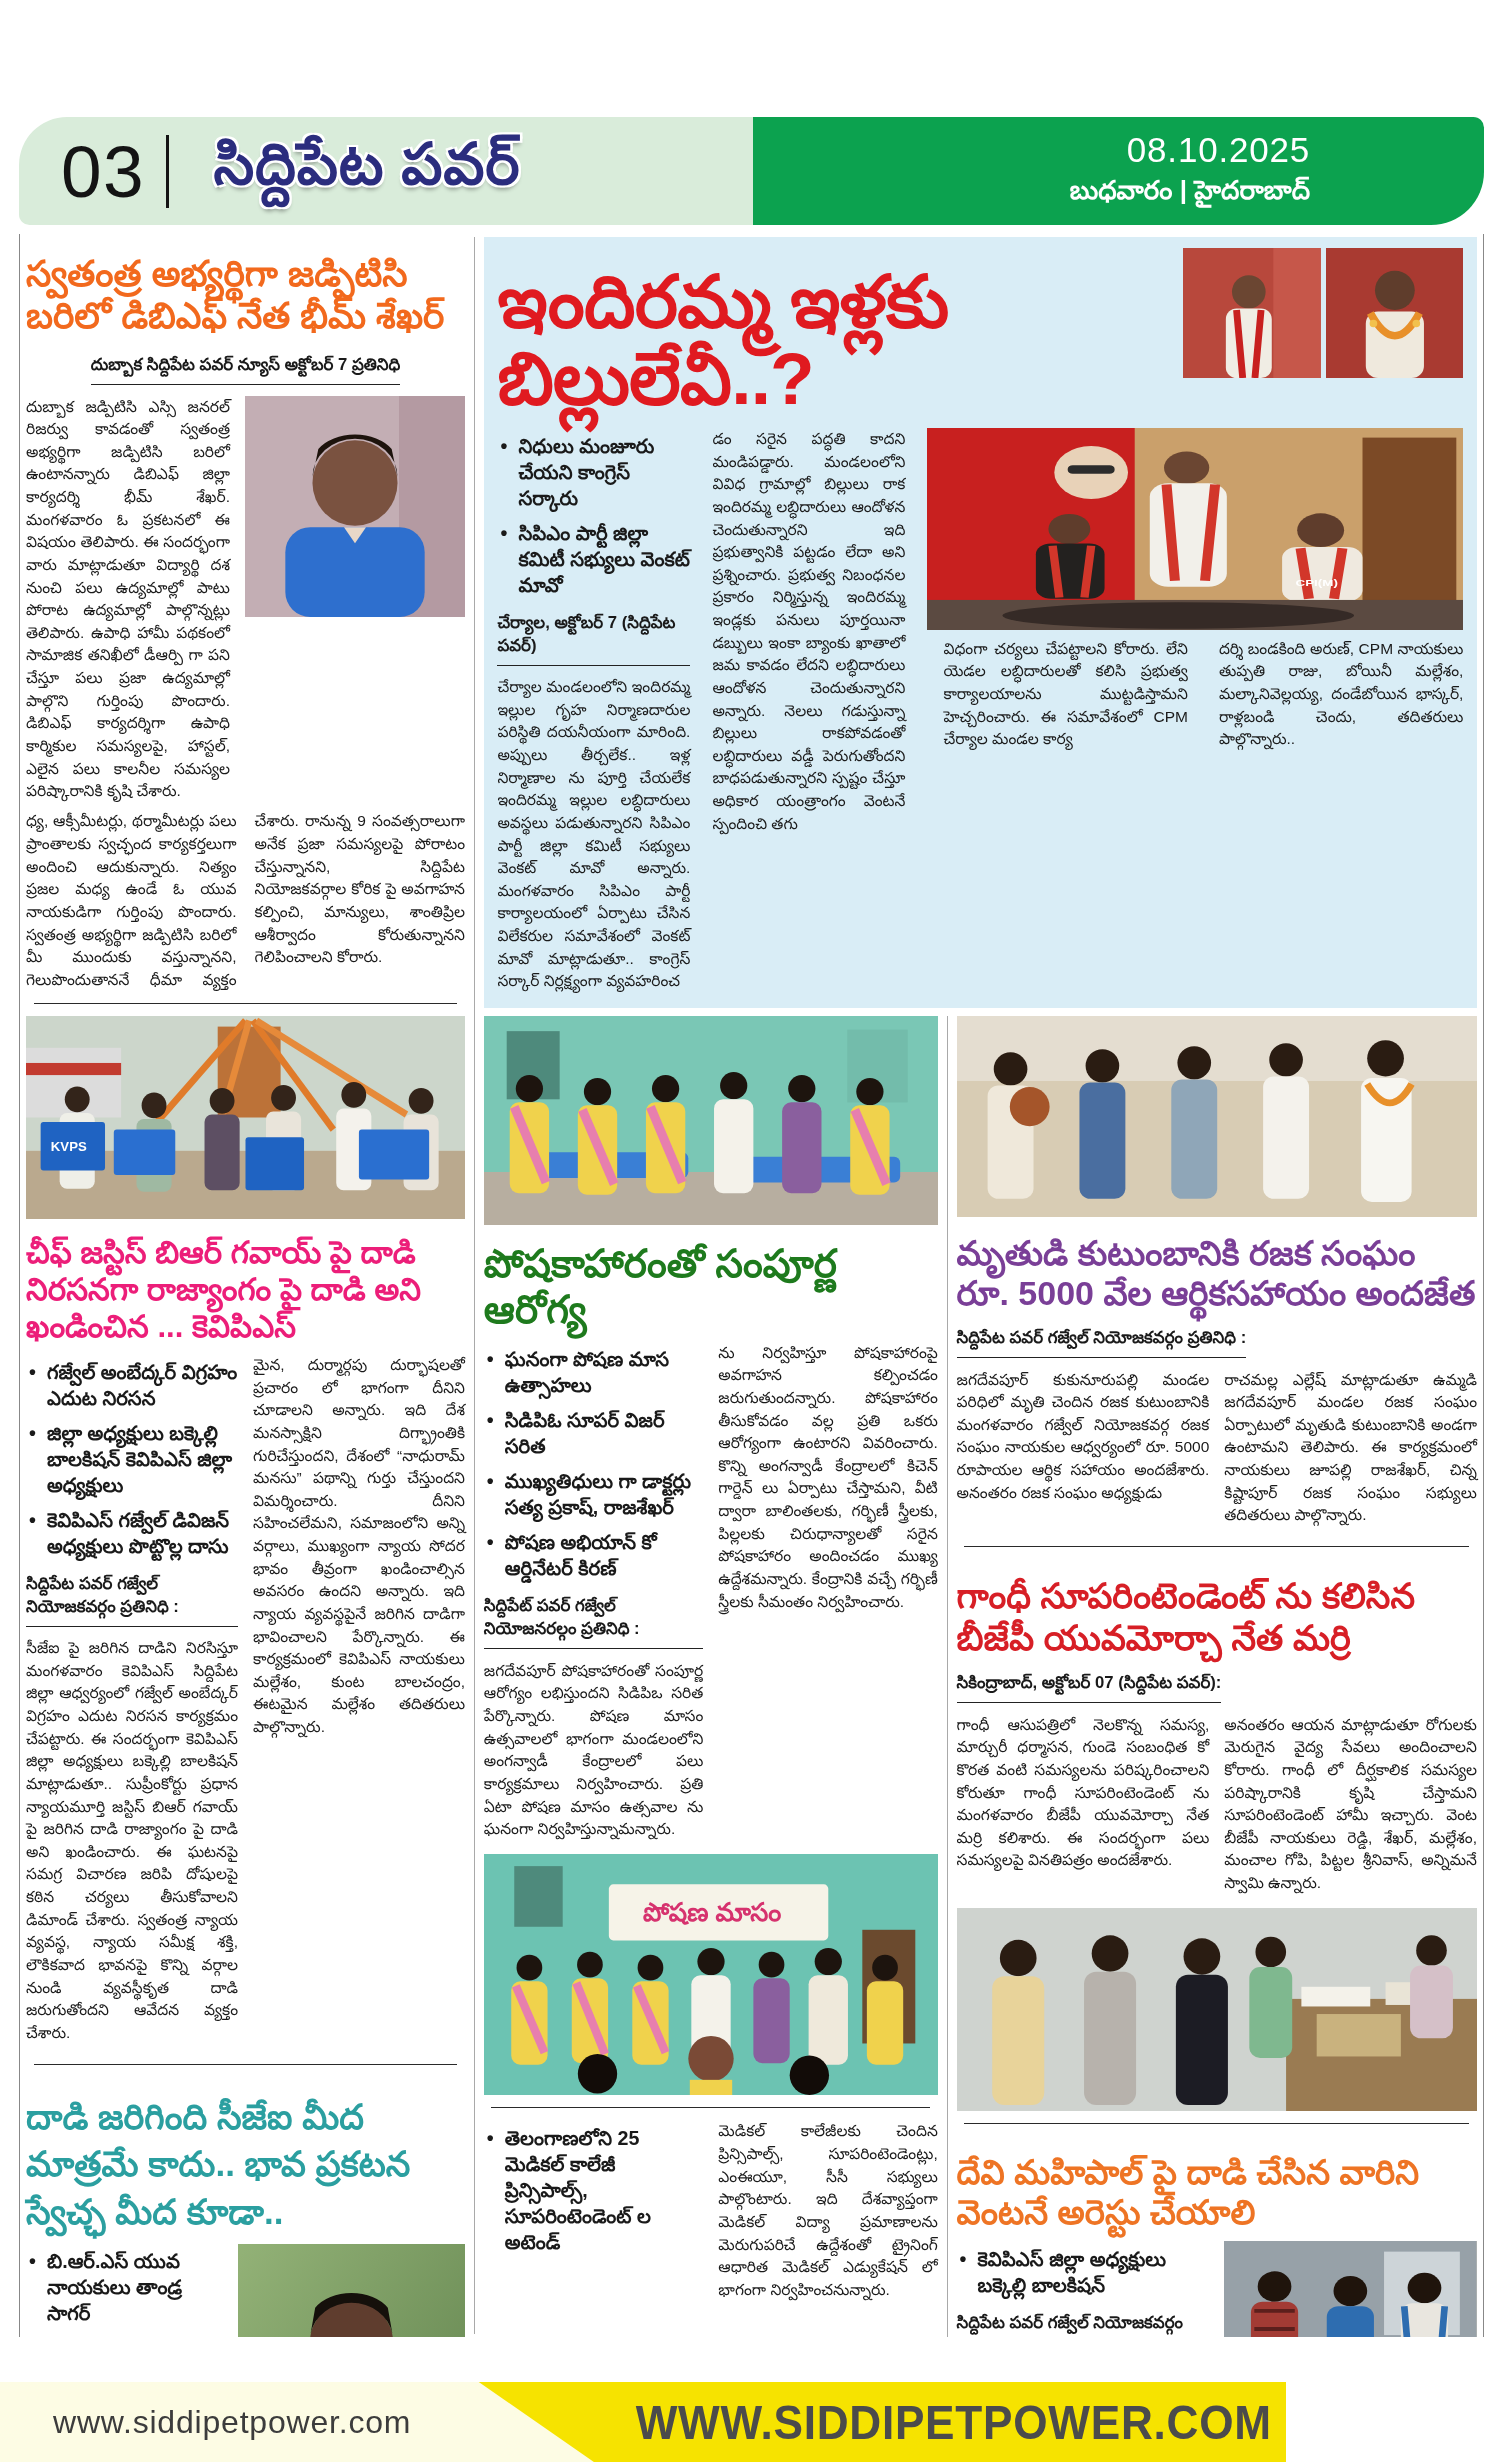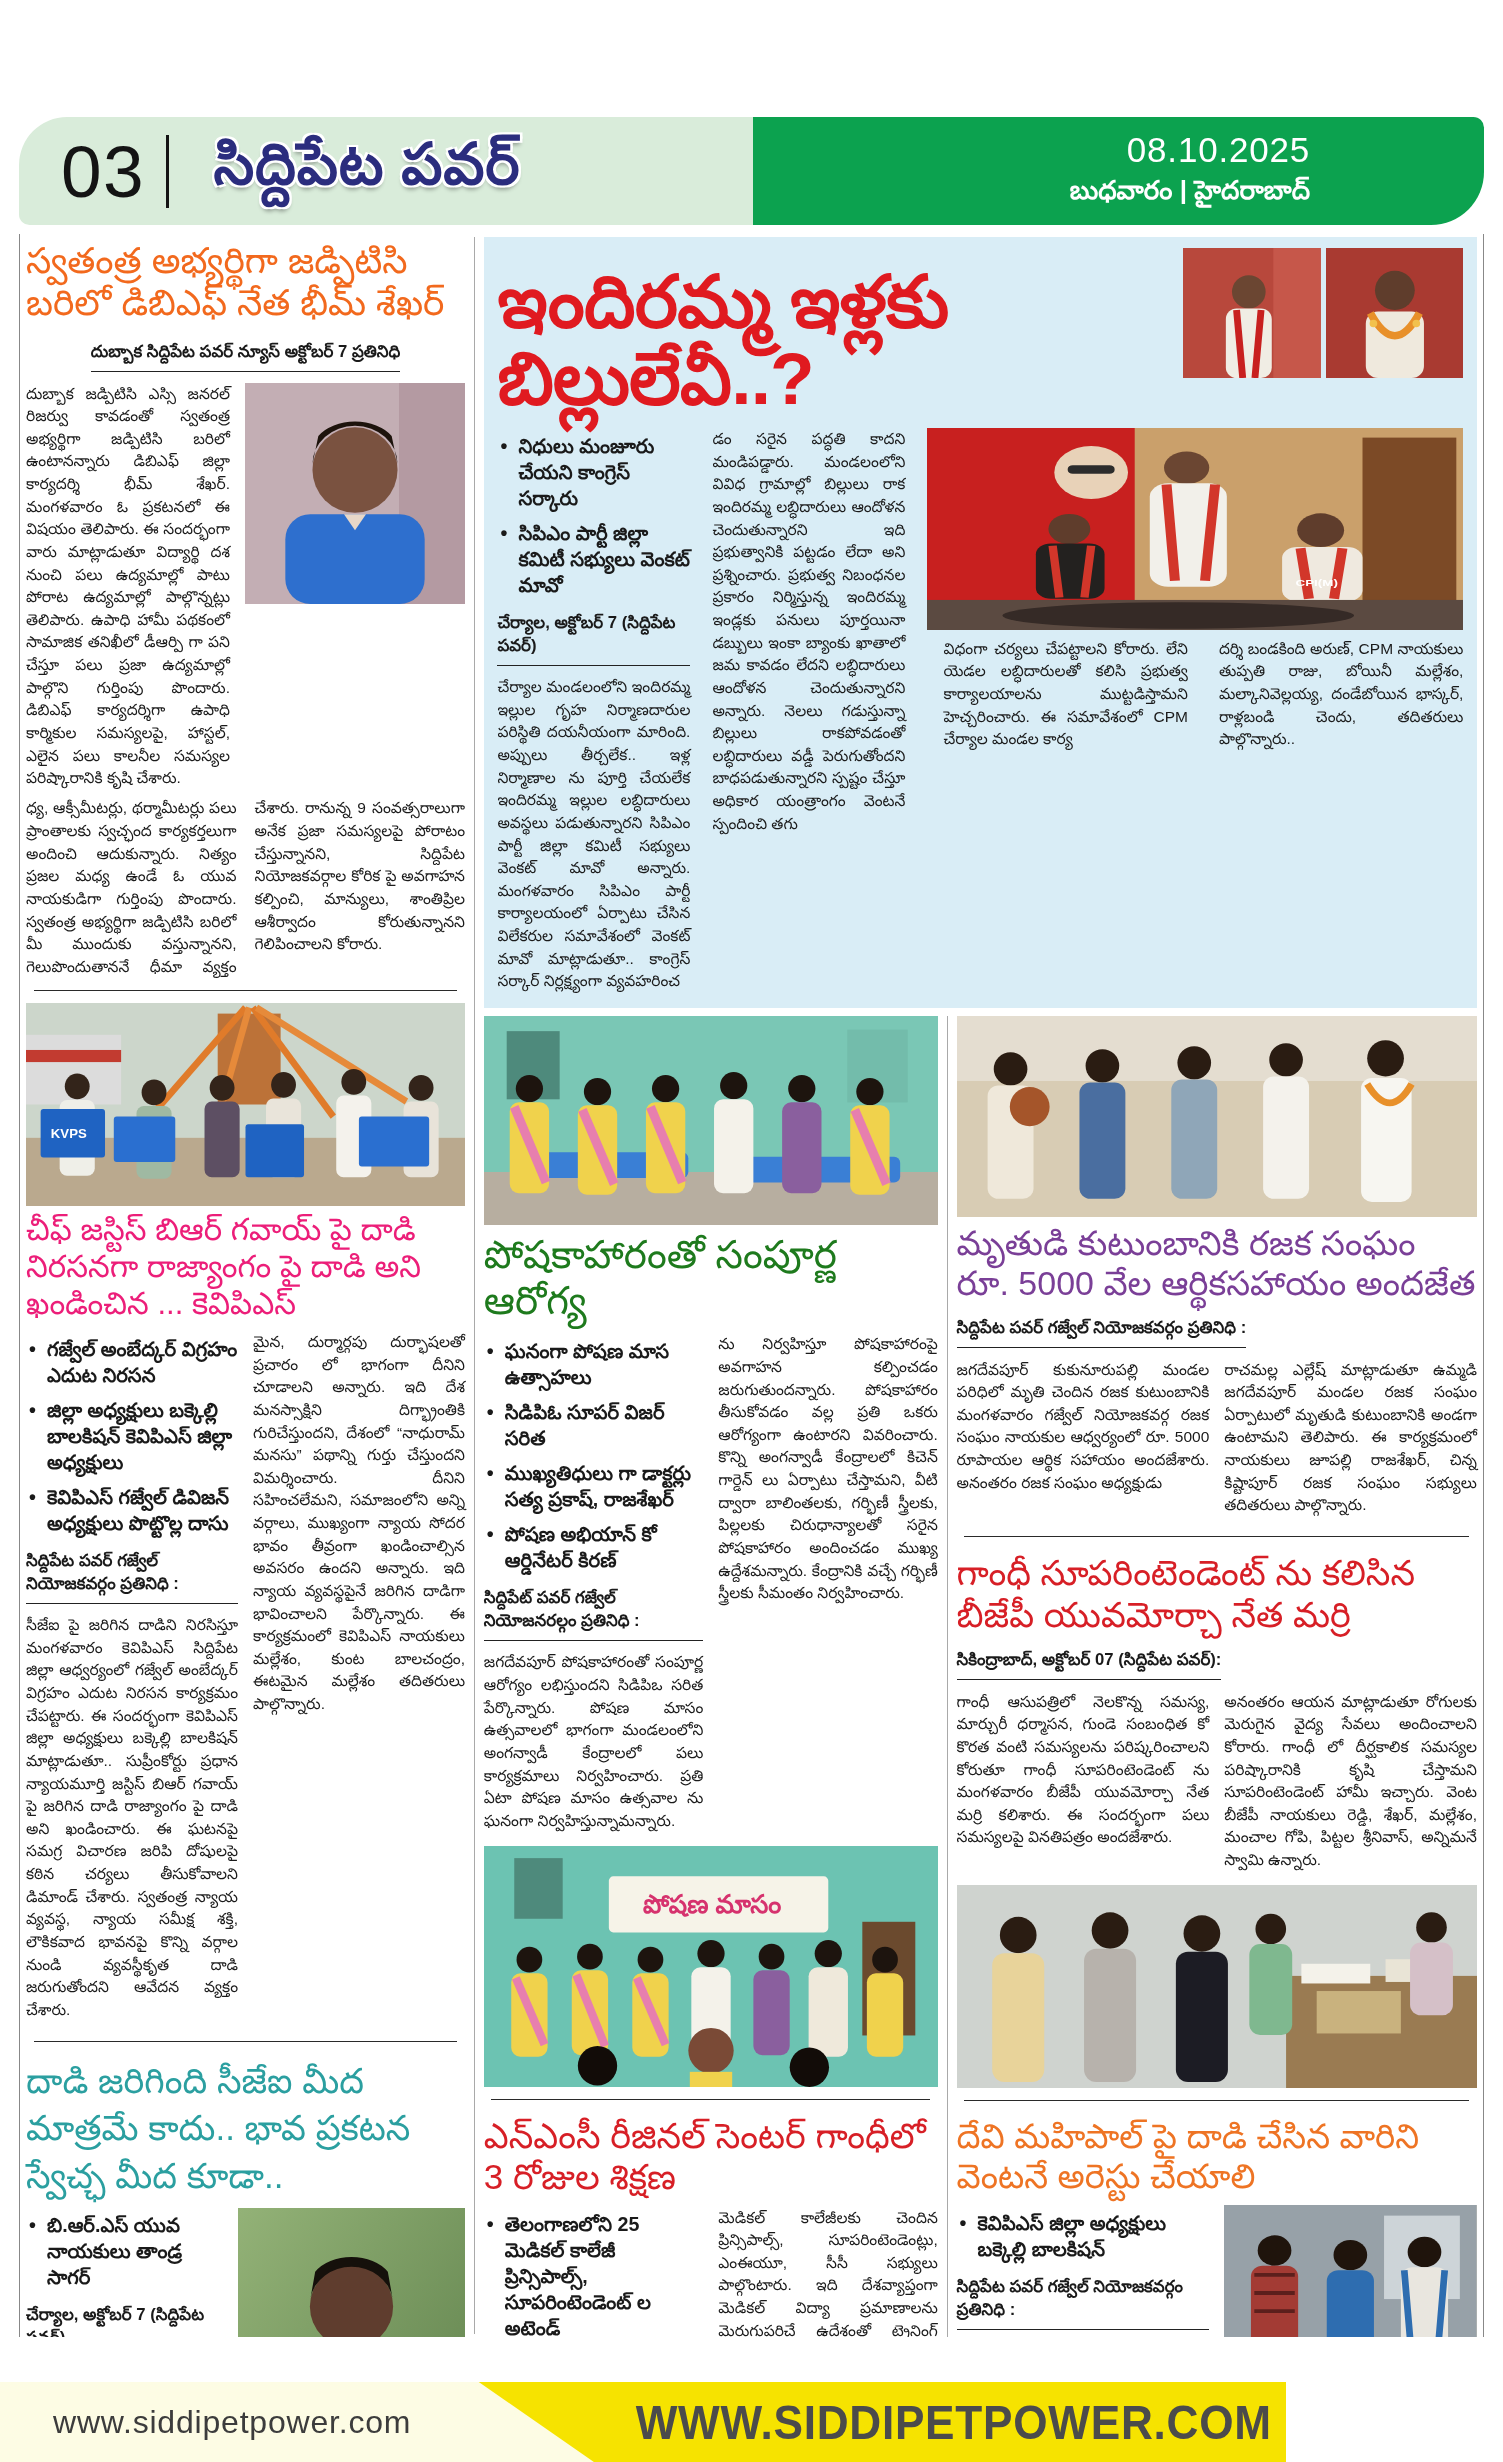--- a/index.html
+++ b/index.html
@@ -39,21 +39,21 @@
   .col-right{flex:1;}
   .rule{border-top:1.5px solid #2a2a2a;margin:12px 7.6px;}
   p{margin:0 0 7.6px;font-size:15.5px;line-height:1.46;text-align:justify;}
   .byline{font-weight:700;font-size:16.7px;border-bottom:1.5px solid #222;padding-bottom:6px;margin:6px 0 10.6px;display:inline-block;}
   ul.kicker{list-style:none;margin:4.5px 0 3px;padding:0;}
   ul.kicker li{font-weight:700;font-size:19.7px;line-height:1.32;margin-bottom:9px;padding-left:21px;position:relative;}
   ul.kicker li::before{content:"•";position:absolute;left:3px;}
   .two-col{column-count:2;column-gap:18px;}
   .row2{display:flex;gap:15px;}
   .row2>*{flex:1;min-width:0;}
-  h2{margin:3px 0 9px;line-height:1.18;font-weight:400;}
+  h2{margin:16px 0 9px;line-height:1.18;font-weight:700;}
   .h-orange{color:#f2691d;font-size:36px;}
   .h-magenta{color:#ec1e79;font-size:31px;}
   .h-teal{color:#2b9fa0;font-size:35px;line-height:1.35;}
   .h-green{color:#1e7a1d;font-size:39px;}
   .h-purple{color:#7a3f97;font-size:34px;}
   .h-red{color:#d71f26;font-size:35px;}
   .h-orange2{color:#ee7424;font-size:34px;}
   
   .main-story{background:#d9edf6;padding:10.6px 13.6px 7.6px;box-sizing:border-box;}
   .ms-top{display:flex;gap:10.6px;}
@@ -362,21 +362,20 @@
                     <rect x="272" y="298" width="56" height="20" fill="#f0d24c"></rect>
                   <circle cx="430" cy="292" r="26" fill="#120c08"></circle>
                 </g>
               </svg>
             </div>
           </article>
 
           <div class="rule"></div>
 
           <article>
-            <h2 class="h-red">ఎన్ఎంసీ రీజినల్ సెంటర్ గాంధీలో 3 రోజుల శిక్షణ</h2>
             <div class="row2">
               <div>
                 <ul class="kicker">
                   <li>తెలంగాణలోని 25 మెడికల్ కాలేజీ ప్రిన్సిపాల్స్, సూపరింటెండెంట్ ల అటెండ్</li>
                 </ul>
 
               </div>
               <p>మెడికల్ కాలేజీలకు చెందిన ప్రిన్సిపాల్స్, సూపరింటెండెంట్లు, ఎంఈయూ, సీసీ సభ్యులు పాల్గొంటారు. ఇది దేశవ్యాప్తంగా మెడికల్ విద్యా ప్రమాణాలను మెరుగుపరిచే ఉద్దేశంతో ట్రైనింగ్ ఆధారిత మెడికల్ ఎడ్యుకేషన్ లో భాగంగా నిర్వహించనున్నారు.</p>
             </div>
 

